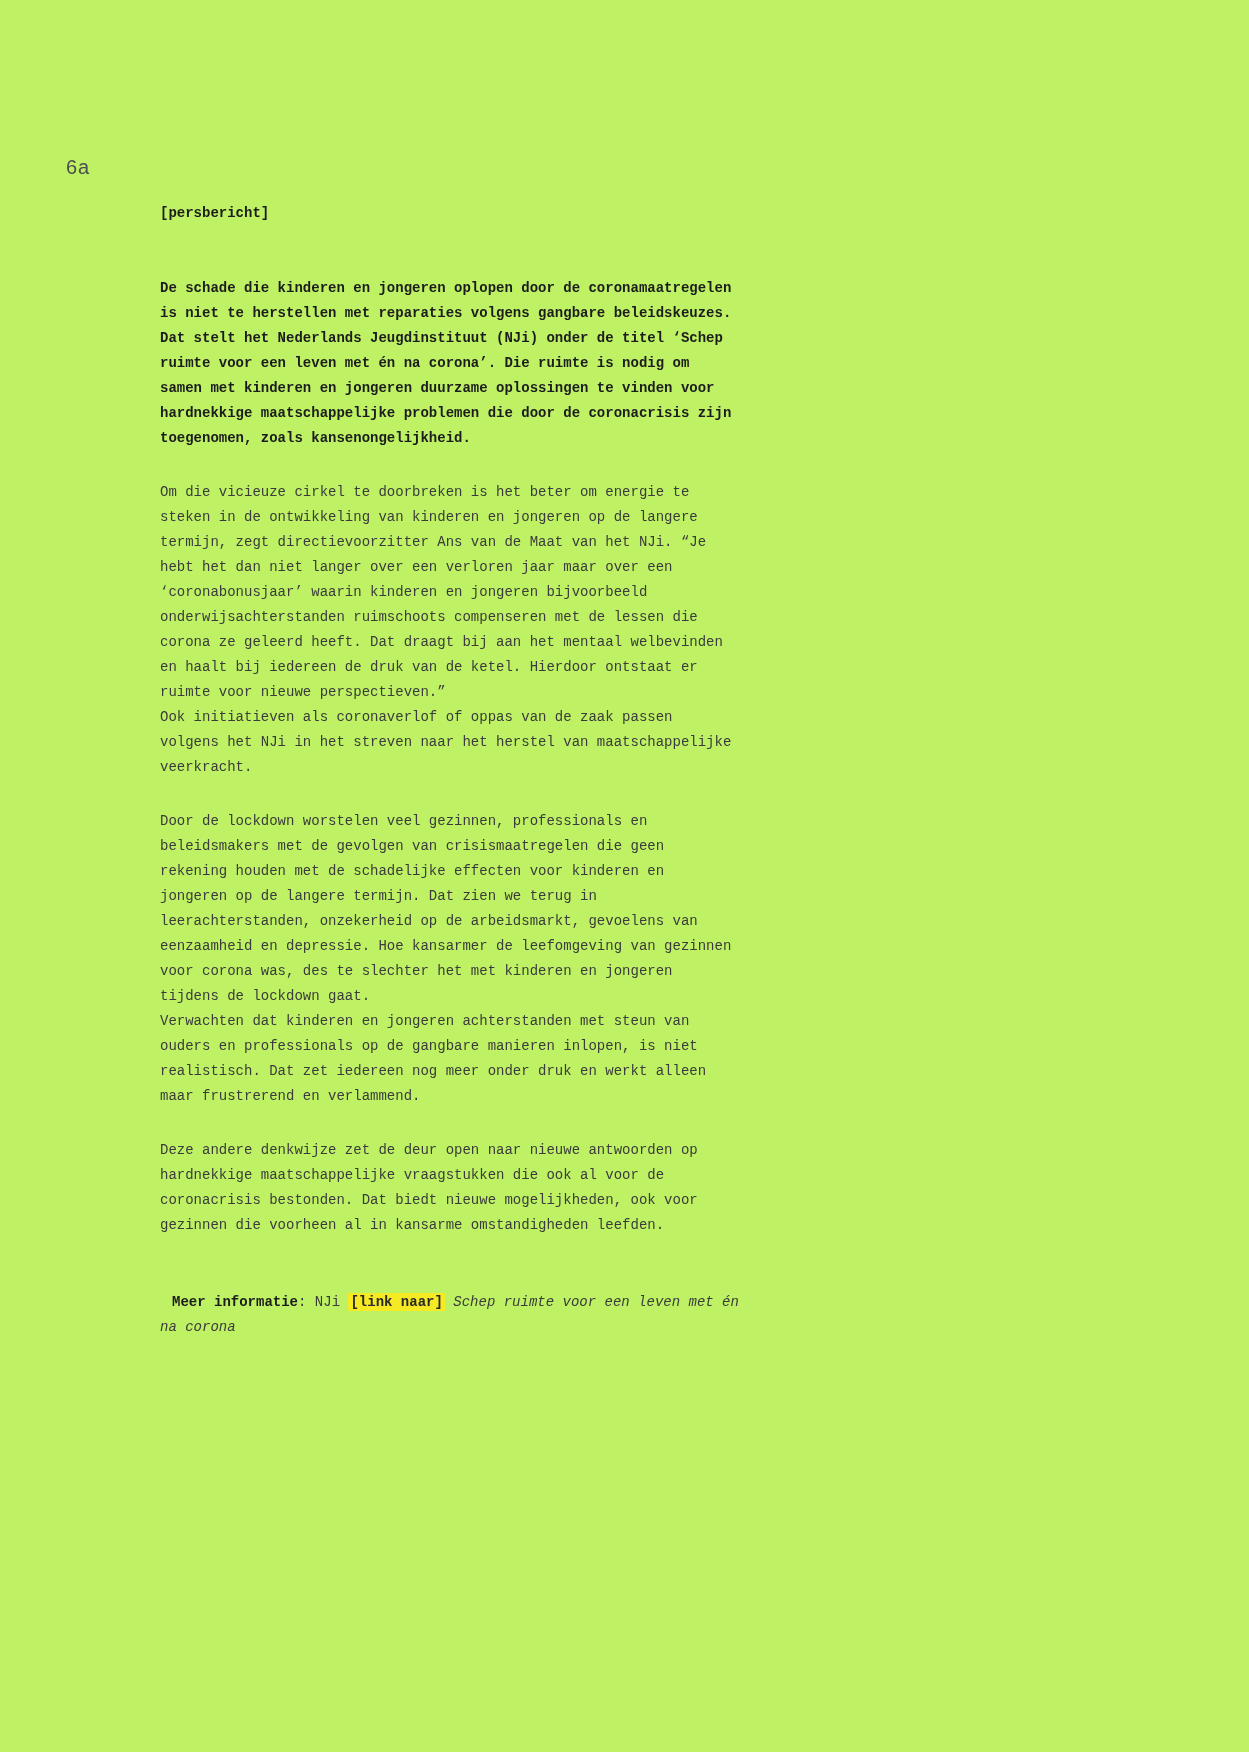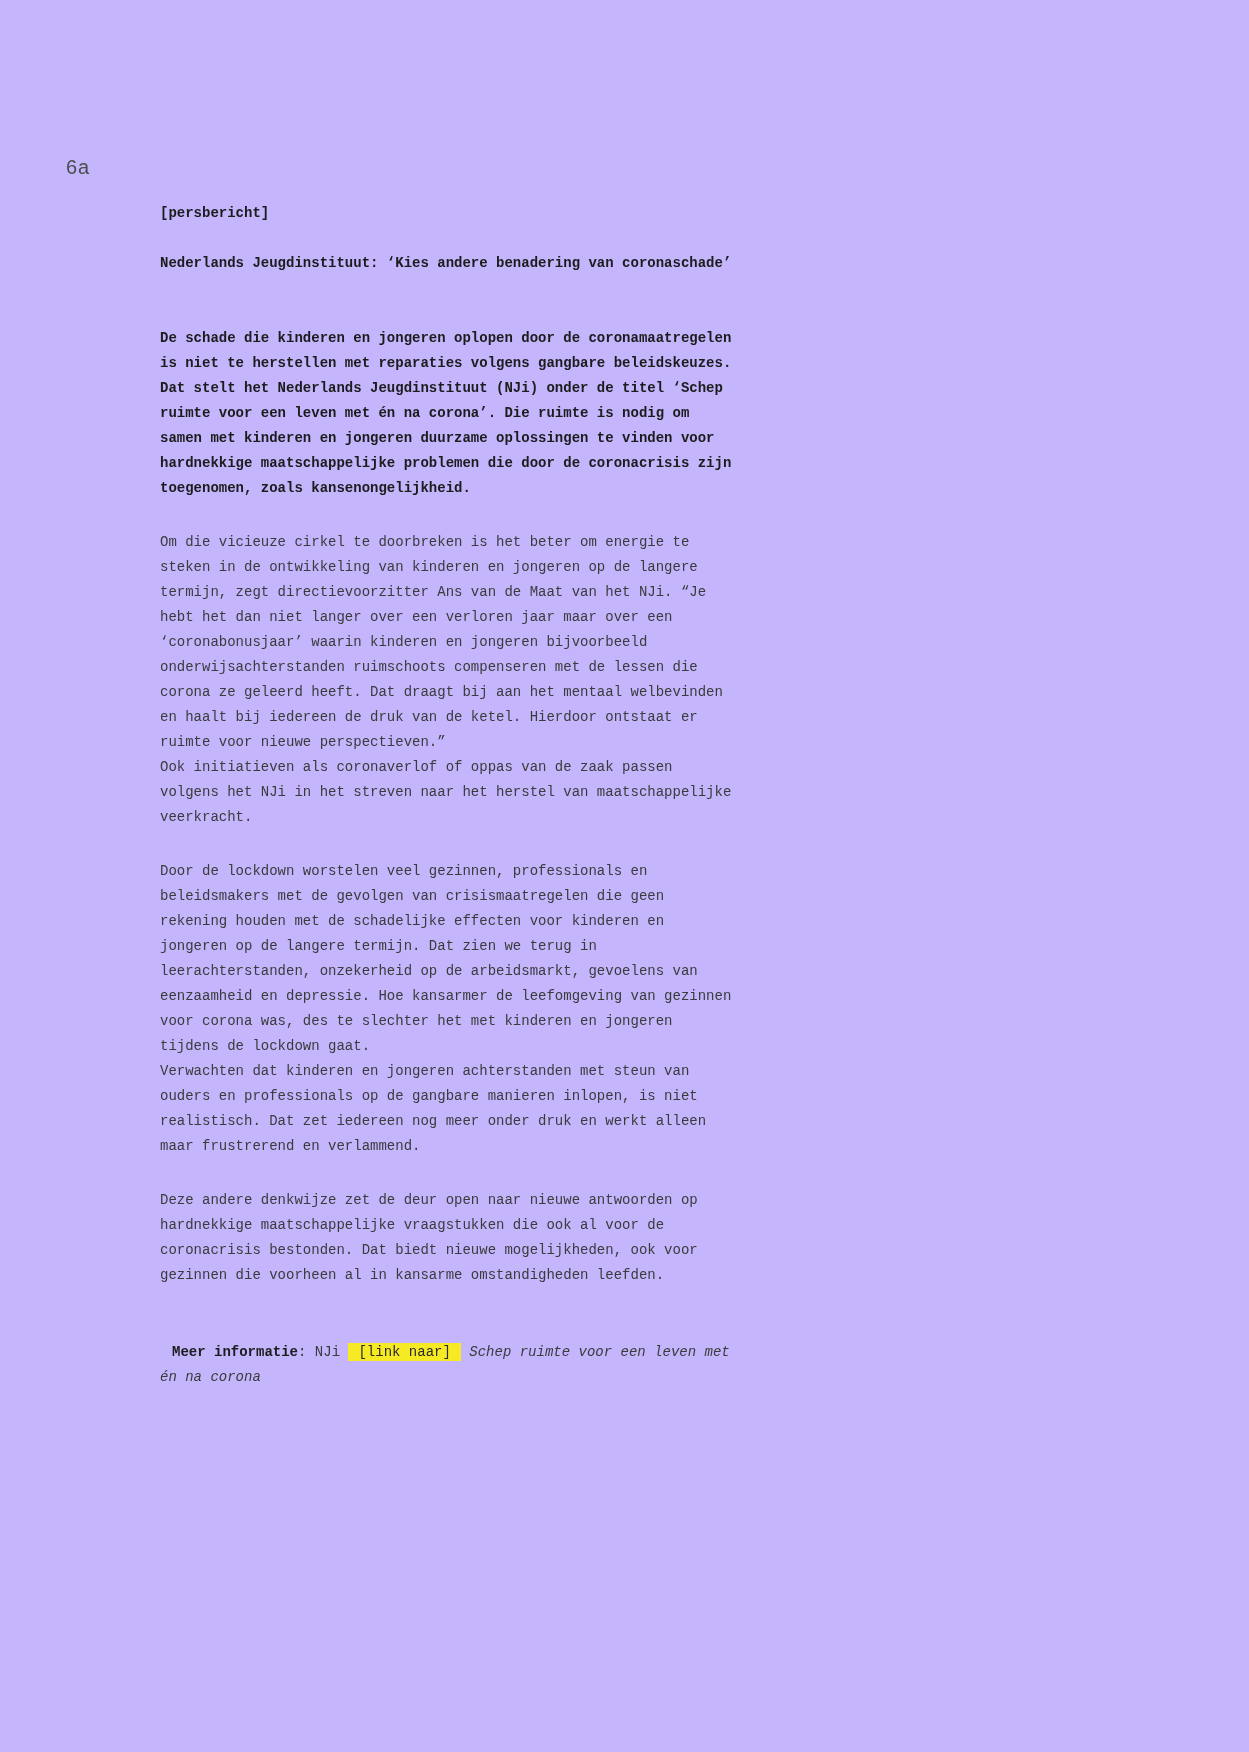--- a/index.html
+++ b/index.html
@@ -5,21 +5,21 @@
   html, body {
     margin: 0;
     padding: 0;
     background: #e8e8e6;
   }
   .page {
     position: relative;
     width: 1249px;
     height: 1752px;
     margin: 0 auto;
-    background: #c4b5fd;
+    background: #bef264;
     overflow: hidden;
     font-family: "Liberation Mono", "DejaVu Sans Mono", monospace;
   }
   .margin-label {
     position: absolute;
     left: 66px;
     top: 156px;
     font-family: "Liberation Sans", "DejaVu Sans", sans-serif;
     font-size: 20px;
     color: #4d4d4d;
@@ -53,39 +53,39 @@
     margin: 52px 0 0 0;
     color: #3b3b3b;
   }
   .mi-label {
     font-weight: 700;
     color: #1c1c1c;
     padding-left: 12px;
   }
   .highlight {
     background: #f6ea25;
-    padding: 1px 10px;
+    padding: 1px 2px;
     color: #2a2a2a;
+    font-weight: bold;
   }
   .italic {
     font-style: italic;
   }
 </style>
 </head>
 <body>
 
 <div class="page">
 
   <div class="margin-label">6a</div>
 
   <div class="content">
 
     <div class="doc-header">
       <div>[persbericht]</div>
-      <div>Nederlands Jeugdinstituut: ‘Kies andere benadering van coronaschade’</div>
     </div>
 
     <p class="lead">De schade die kinderen en jongeren oplopen door de coronamaatregelen
 is niet te herstellen met reparaties volgens gangbare beleidskeuzes.
 Dat stelt het Nederlands Jeugdinstituut (NJi) onder de titel ‘Schep
 ruimte voor een leven met én na corona’. Die ruimte is nodig om
 samen met kinderen en jongeren duurzame oplossingen te vinden voor
 hardnekkige maatschappelijke problemen die door de coronacrisis zijn
 toegenomen, zoals kansenongelijkheid.</p>
 

